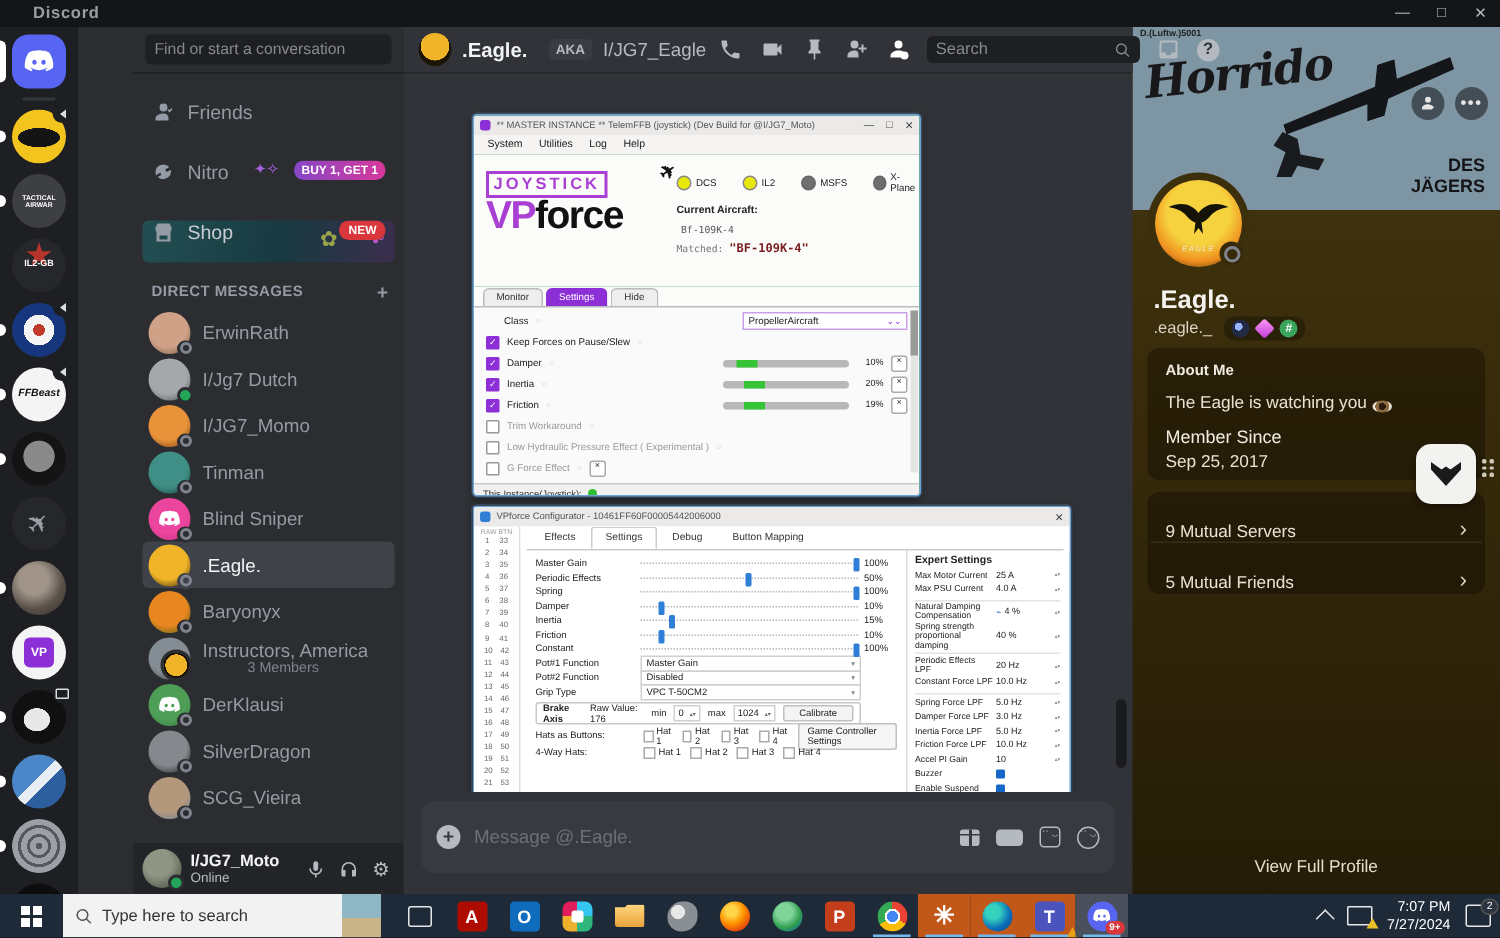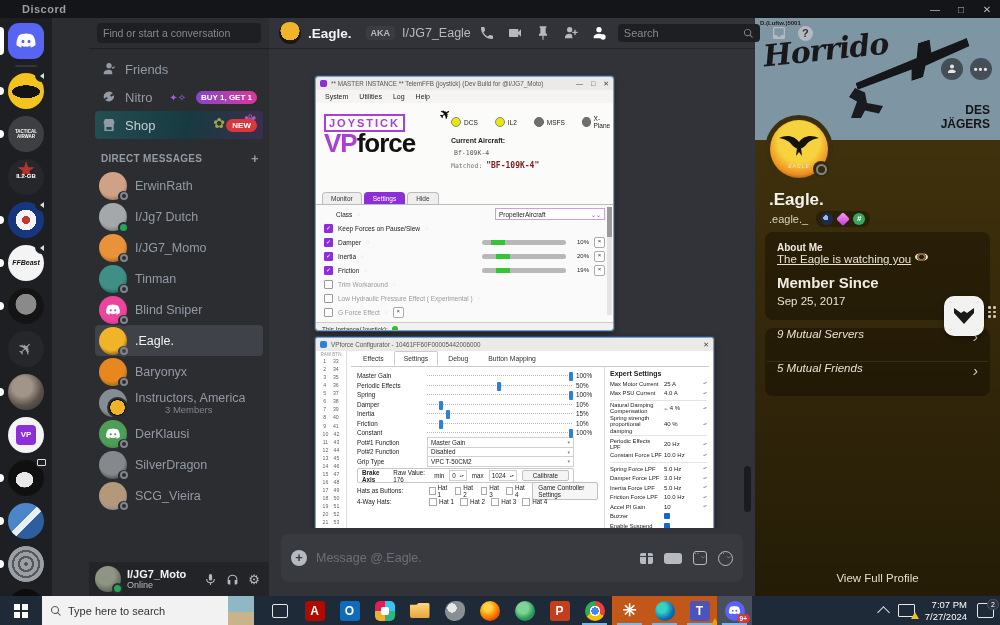--- a/index.html
+++ b/index.html
@@ -49,22 +49,22 @@
               background:#1e1f22;display:flex;align-items:center;justify-content:center;z-index:3;}
   .spk{width:0;height:0;border:3px solid transparent;border-right:4px solid #dbdee1;margin-right:3px;}
   .spk:after{content:"";display:block;}
   .scr{width:7px;height:5px;border:1px solid #dbdee1;border-radius:1px;}
   
   .sidebar{width:180px;background:#2b2d31;flex:none;display:flex;flex-direction:column;position:relative;padding-left:37px;}
   .sb-search-wrap{height:30px;border-bottom:1px solid #1f2023;display:flex;align-items:center;padding:0 8px;flex:none;}
   .sb-search{flex:1;height:20px;background:#1e1f22;border-radius:4px;color:#87898c;font-size:10.5px;
              display:flex;align-items:center;padding:0 6px;cursor:text;white-space:nowrap;overflow:hidden;}
   .nav{padding:6px 6px 0;flex:none;}
-  .nav-item{display:flex;align-items:center;height:28px;border-radius:4px;padding:0 6px;color:#949ba4;
-            font-size:13px;gap:8px;cursor:pointer;position:relative;overflow:hidden;}
+  .nav-item{display:flex;align-items:flex-start;height:28px;border-radius:4px;padding:0 6px;color:#949ba4;
+            font-size:13px;gap:8px;cursor:pointer;position:relative;overflow:hidden;margin-top:12px;}
   .nav-item svg{width:16px;height:16px;fill:#949ba4;flex:none;}
   .badge-nitro{font-size:8px;font-weight:bold;color:#fff;background:linear-gradient(90deg,#8547c6,#d8389b);
                border-radius:8px;padding:2px 5px;margin-left:2px;}
   .spark{color:#a65fe2;font-size:10px;margin-left:auto;}
   .nav-shop{background:linear-gradient(100deg,#234f52 0%,#173a40 55%,#3c2e4e 100%);color:#c8cdd3;}
   .squiggle{position:absolute;right:38px;top:4px;color:#b7c24a;font-size:14px;opacity:.8;}
   .squiggle2{position:absolute;right:6px;top:0px;color:#c75bd6;font-size:16px;opacity:.9;}
   .badge-new{margin-left:auto;background:#da373c;color:#fff;font-size:8px;font-weight:bold;border-radius:8px;padding:2px 6px;z-index:2;}
   .dm-header{display:flex;align-items:center;padding:12px 10px 2px 12px;color:#949ba4;font-size:10px;
              font-weight:bold;letter-spacing:.3px;flex:none;}
@@ -250,26 +250,26 @@
   .prow2{position:absolute;left:14px;top:193px;display:flex;align-items:center;gap:8px;}
   .puser{font-size:11px;color:#d8d2c2;}
   .badges{display:flex;gap:4px;background:rgba(10,8,2,.35);border-radius:7px;padding:2px 5px;align-items:center;}
   .bdg{width:12px;height:12px;border-radius:50%;}
   .bdg.b1{background:radial-gradient(circle at 40% 40%,#9ab6ff 0 25%,#222a45 26%);}
   .bdg.b2{border-radius:2px;transform:rotate(45deg) scale(.8);background:linear-gradient(135deg,#ff9bf3,#c03bd9);}
   .bdg.b3{background:#3ba55d;color:#fff;font-size:8px;font-weight:bold;text-align:center;line-height:12px;}
   .pcard{position:absolute;left:10px;right:10px;background:rgba(12,9,2,.38);border-radius:8px;color:#e8e2d4;}
   .card-about{top:214px;height:88px;padding:10px 12px;box-sizing:border-box;}
   .about-h{font-size:10px;font-weight:bold;color:#f0ece2;}
-  .about-t{font-size:11.5px;margin-top:0;display:flex;align-items:flex-start;gap:4px;text-decoration:underline;}
+  .about-t{font-size:11.5px;margin-top:10px;display:flex;align-items:flex-end;gap:4px;}
   .eye{display:inline-block;width:13px;height:8px;background:radial-gradient(circle,#2a1d10 0 30%,#8a6a3e 31% 60%,#e8e0d0 61%);border-radius:50%;}
-  .member-h{font-size:15px;font-weight:bold;margin-top:9px;color:#f0ece2;}
+  .member-h{font-size:12px;font-weight:normal;margin-top:9px;color:#f0ece2;}
   .member-t{font-size:11.5px;margin-top:4px;}
   .card-mutual{top:310px;height:68px;}
-  .mrow{display:flex;align-items:flex-start;height:33px;padding:0 12px;font-size:11.5px;color:#e8e2d4;cursor:pointer;font-style:italic;}
+  .mrow{display:flex;align-items:flex-end;height:33px;padding:0 12px;font-size:11.5px;color:#e8e2d4;cursor:pointer;}
   .mrow .chev{margin-left:auto;font-size:15px;color:#d8d2c2;}
   .mdiv{height:1px;background:rgba(255,255,255,.09);margin:0 2px;}
   .view-full{position:absolute;bottom:12px;left:0;right:0;text-align:center;font-size:11.5px;color:#e4ddca;cursor:pointer;}
   .overlay-sq{position:absolute;top:278px;right:16px;width:40px;height:40px;background:#f2f2f0;border-radius:10px;
               box-shadow:0 2px 5px rgba(0,0,0,.4);display:flex;align-items:center;justify-content:center;z-index:9;}
   .overlay-sq svg{width:22px;height:18px;fill:#1a1a1a;}
   .drag-dots{position:absolute;top:288px;right:4px;width:8px;display:grid;grid-template-columns:3px 3px;gap:2px;z-index:9;}
   .drag-dots i{width:2.5px;height:2.5px;border-radius:50%;background:#cfc9ba;}
   
   .taskbar{position:absolute;left:0;right:0;bottom:0;height:29px;background:#1f2a38;display:flex;align-items:stretch;z-index:20;}

